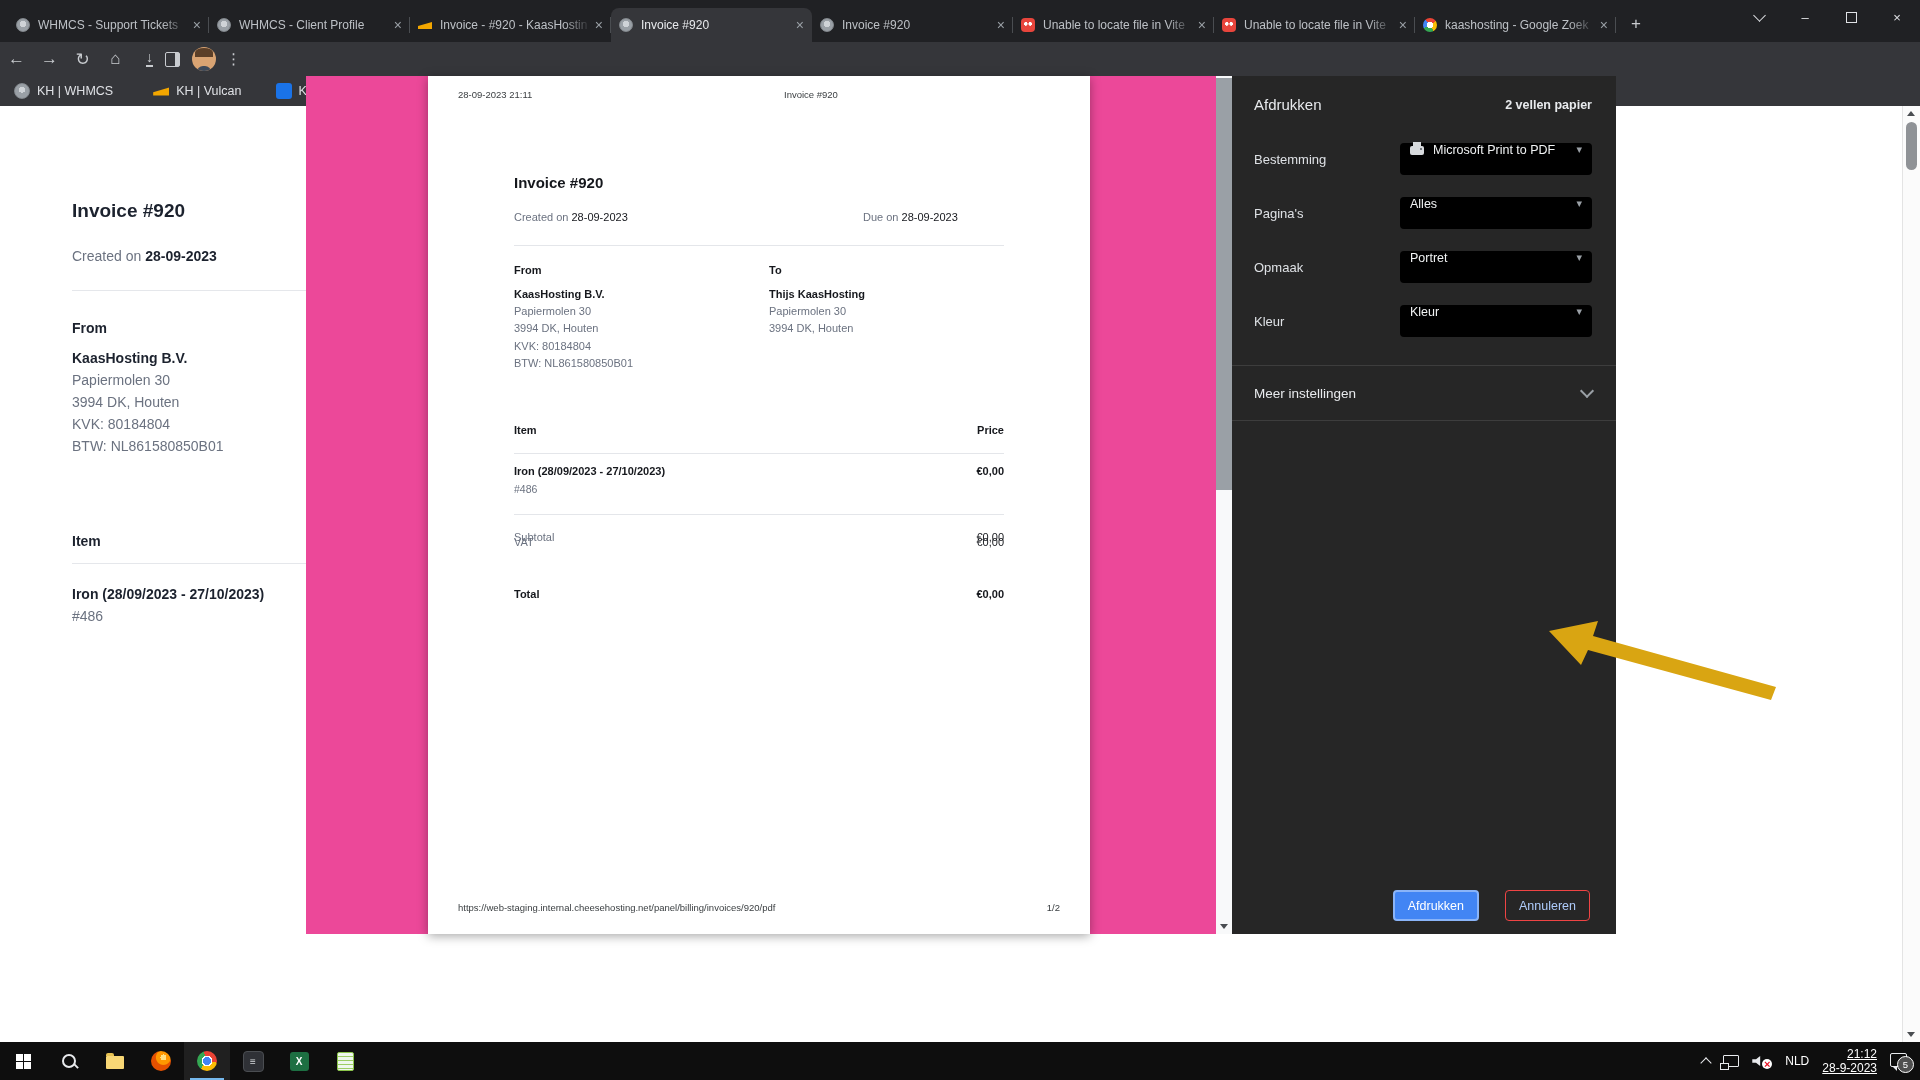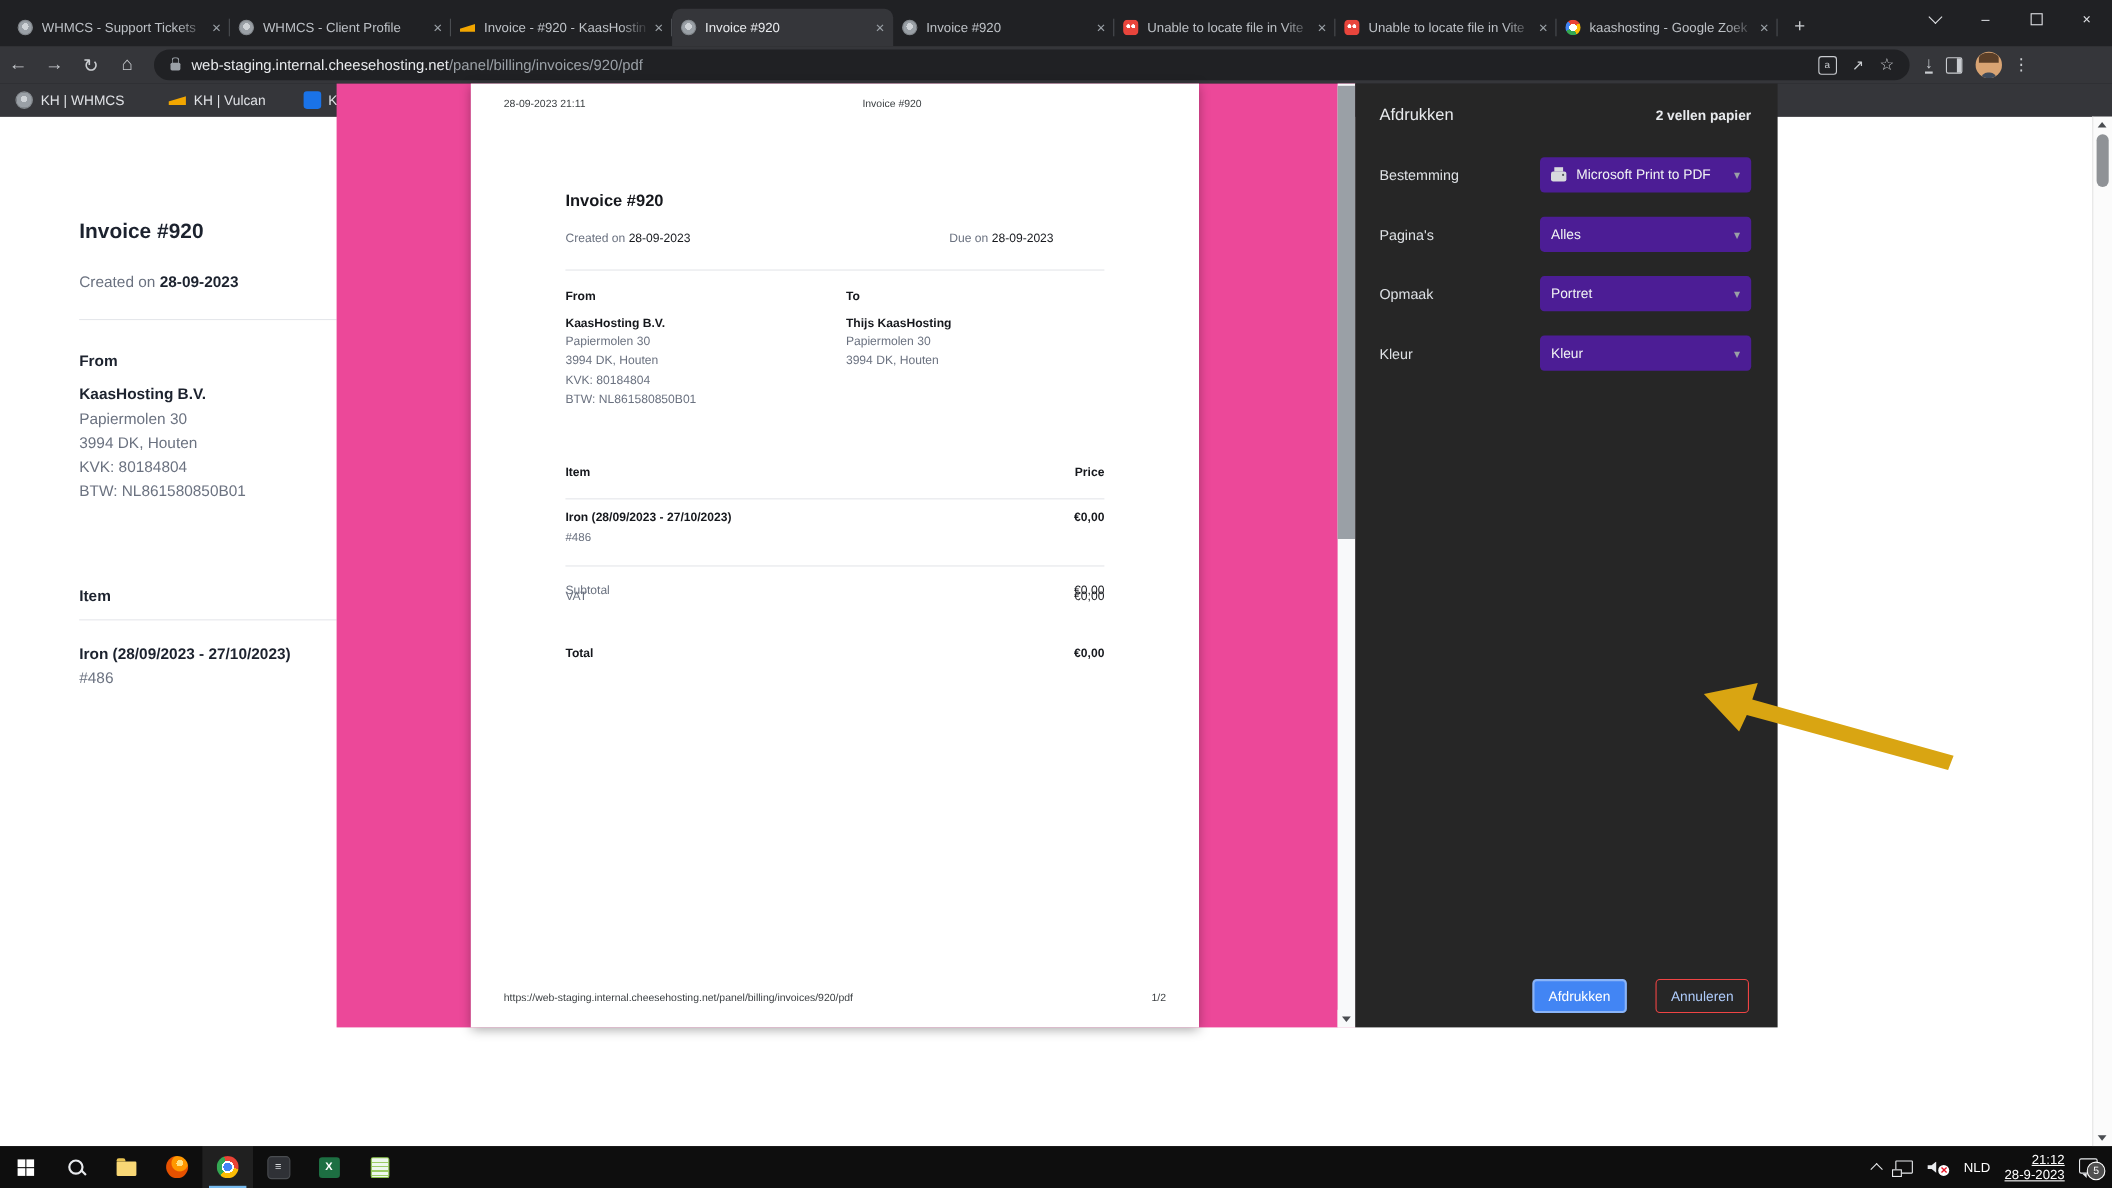--- a/index.html
+++ b/index.html
@@ -121,21 +121,21 @@
   .tri-up{width:0;height:0;border-left:4px solid transparent;border-right:4px solid transparent;border-bottom:5px solid #4a4d51;}
 
   
   .panel{position:relative;width:384px;height:858px;background:#262626;color:#e8eaed;box-sizing:border-box;}
   .pn-head{position:absolute;left:22px;right:24px;top:20px;display:flex;justify-content:space-between;align-items:center;}
   .pn-title{font-size:15px;}
   .pn-sheets{font-size:12.5px;font-weight:bold;}
   .pn-row{position:absolute;left:22px;right:24px;height:32px;display:flex;align-items:center;justify-content:space-between;}
   .pn-r1{top:67px;} .pn-r2{top:121px;} .pn-r3{top:175px;} .pn-r4{top:229px;}
   .pn-label{font-size:13px;color:#dee1e5;}
-  .dropdown{width:192px;height:32px;box-sizing:border-box;background:#4c1d95;border-radius:4px;display:flex;align-items:center;padding:0 10px;font-size:12.5px;color:#f1f3f4;}
+  .dropdown{width:192px;height:32px;box-sizing:border-box;background:#000000;border-radius:4px;display:flex;padding:0 10px;font-size:12.5px;color:#f1f3f4;}
   .dropdown .dsp{flex:1;overflow:hidden;white-space:nowrap;}
   .ddchev{color:#9aa0a6;font-size:11px;margin-left:6px;}
   .printer{position:relative;width:14px;height:9px;background:#d7dadd;border-radius:2px;margin-right:9px;flex:none;margin-top:3px;}
   .printer::before{content:"";position:absolute;top:-4px;left:3px;width:8px;height:4px;background:#d7dadd;}
   .printer::after{content:"";position:absolute;right:2px;top:2px;width:2px;height:2px;border-radius:50%;background:#55595e;}
   .pn-more{position:absolute;left:0;right:0;top:289px;height:56px;border-top:1px solid #3d3d3d;border-bottom:1px solid #3d3d3d;display:flex;align-items:center;justify-content:space-between;padding:0 24px 0 22px;box-sizing:border-box;}
   .pn-more-lbl{font-size:13.5px;}
   .chev-dn{width:8px;height:8px;border-right:2px solid #9aa0a6;border-bottom:2px solid #9aa0a6;transform:rotate(45deg);margin-top:-4px;}
   .pn-btns{position:absolute;right:26px;top:814px;display:flex;gap:26px;}
   .btn{height:31px;box-sizing:border-box;border-radius:4px;font-size:12.5px;display:flex;align-items:center;padding:0 13px;font-family:inherit;}
@@ -247,29 +247,20 @@
         </div>
       <div class="wc">×</div>
     </div>
   </div>
 
   <div class="toolbar">
     <span class="navic">←</span>
     <span class="navic">→</span>
     <span class="navic">↻</span>
     <span class="navic">⌂</span>
-    <div class="omnibox">
-      <span class="lock"></span>
-      <span class="urlhost">web-staging.internal.cheesehosting.net</span>
-      <span>/panel/billing/invoices/920/pdf</span>
-      <span class="omni-sp"></span>
-      <span class="obic tric"></span>
-      <span class="obic shic">↗</span>
-      <span class="obic stic">☆</span>
-    </div>
     <span class="dlic">↓</span>
     <span class="rlic"></span>
     <span class="avatar"></span>
     <span class="kebab">⋮</span>
   </div>
 
   <div class="bookmarks">
     <div class="bm">
       <span class="favicon" data-icon="globe-icon"></span>
       <span>KH | WHMCS</span>
@@ -389,20 +380,24 @@
           <span class="ddchev">▾</span>
         </div>
       </div>
       <div class="pn-row pn-r4">
         <span class="pn-label">Kleur</span>
         <div class="dropdown">
           <span class="dsp">Kleur</span>
           <span class="ddchev">▾</span>
         </div>
       </div>
+      <div class="pn-more">
+        <span class="pn-more-lbl">Meer instellingen</span>
+        <span class="chev-dn"></span>
+      </div>
       <div class="pn-btns">
         <button class="btn btn-pri">Afdrukken</button>
         <button class="btn btn-sec">Annuleren</button>
       </div>
     </div>
   </div>
 
   <div class="mainsb">
     <span class="tri-up up"></span>
     <div class="thumb"></div>

